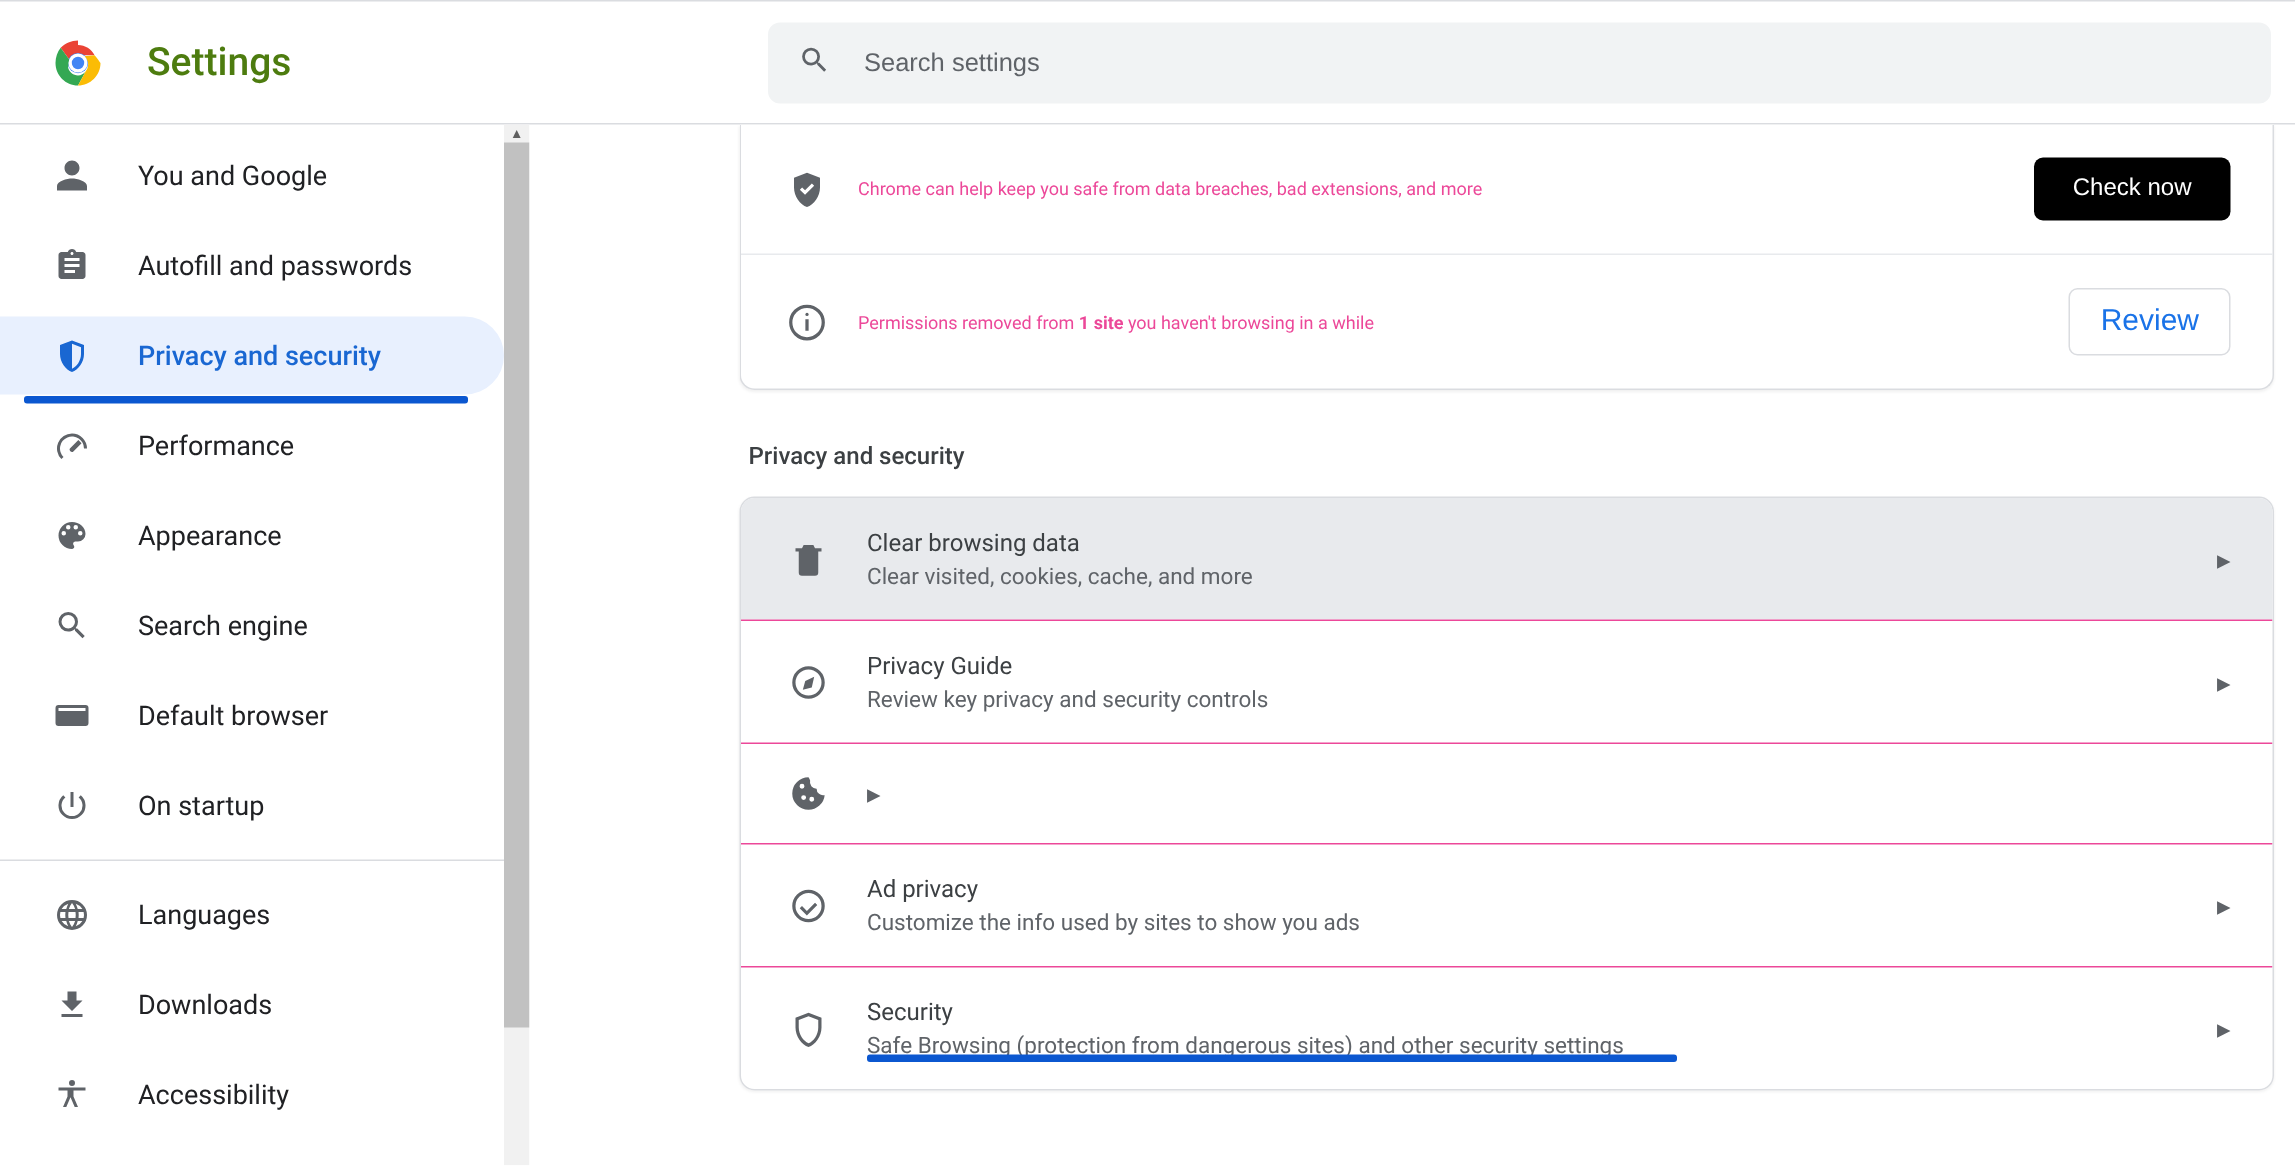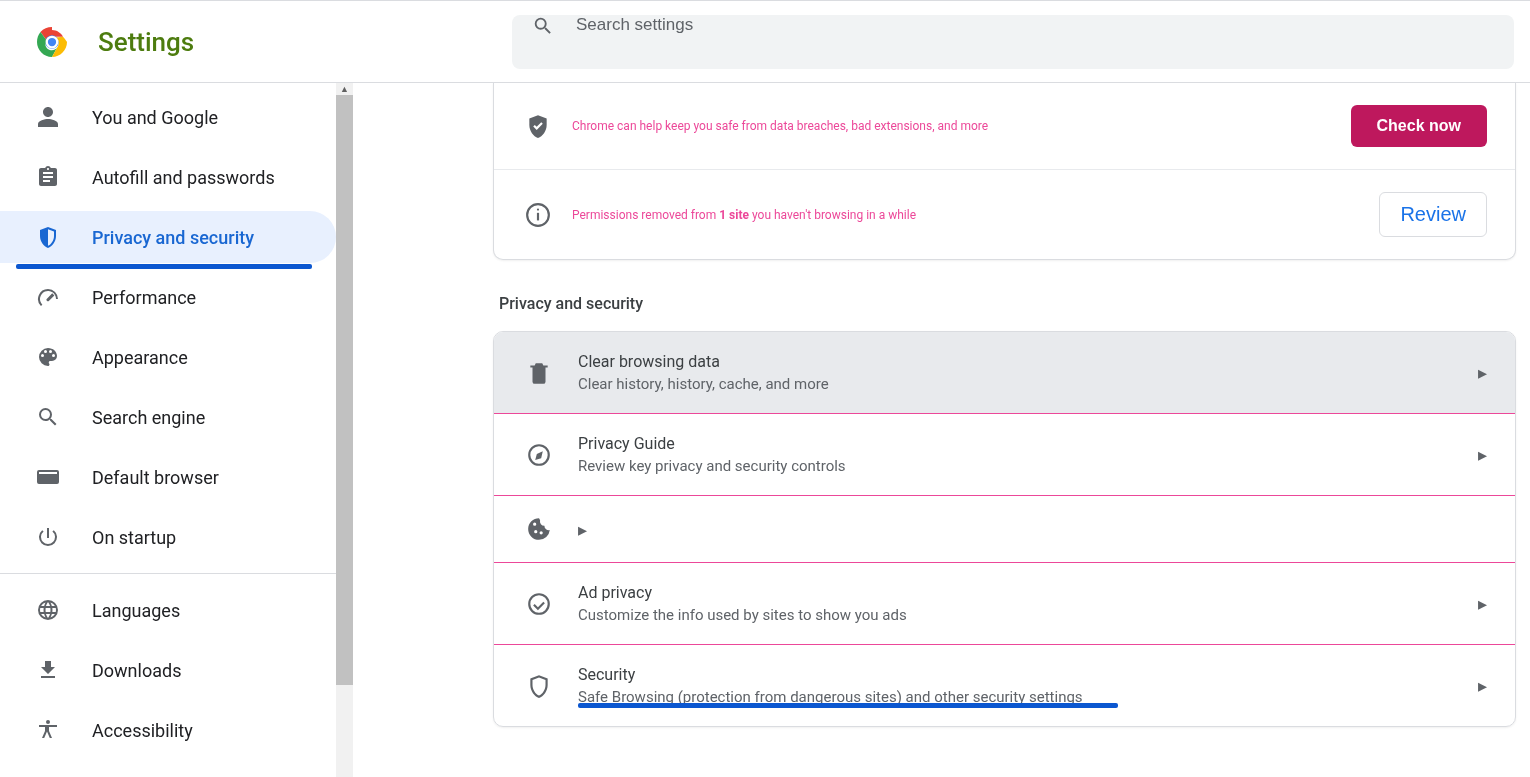--- a/index.html
+++ b/index.html
@@ -32,21 +32,21 @@
     flex-shrink: 0;
   }
   .search-wrap {
     margin-left: auto;
     width: 1002px;
     margin-right: 0;
     height: 54px;
     background: #f1f3f4;
     border-radius: 8px;
     display: flex;
-    align-items: flex-start;
+    align-items: center;
     padding: 0 20px;
   }
   .search-wrap svg { fill: #5f6368; }
   .search-input {
     border: none;
     background: transparent;
     outline: none;
     font-size: 17px;
     color: #5f6368;
     margin-left: 22px;
@@ -148,22 +148,22 @@
   .card-row {
     display:flex;
     align-items:center;
     padding: 22px 28px;
     border-top: 1px solid #e8eaed;
   }
   .card-row:first-child { border-top:none; }
   .card-row .row-icon { width:32px; display:flex; justify-content:center; margin-right:18px;}
   .card-row .row-text { flex:1; font-size:12px; color:#ec4899;}
   .btn-primary {
-    background:#be185d; color:#fff; border:none;
-    font-size:16px; font-weight:700;
+    background:#000000; color:#fff; border:none;
+    font-size:16px; font-weight:400;
     padding: 12px 26px; border-radius:6px; cursor:pointer;
   }
   .btn-outline {
     background:#fff; color:#1a73e8; border:1px solid #dadce0;
     font-size:20px; font-weight:500;
     padding: 10px 20px; border-radius:6px; cursor:pointer;
   }
   .section-title {
     font-size:16px; color:#3c4043; font-weight:500;
     margin: 0 0 18px 6px;
@@ -368,21 +368,21 @@
 
     <div class="settings-list">
       <div class="row-item hover">
         <span class="row-icon">
           <svg viewBox="0 0 24 24">
               <path d="M6 7h12v13a2 2 0 0 1-2 2H8a2 2 0 0 1-2-2V7zm3-4h6l1 2h4v2H4V5h4l1-2z"></path>
             </svg>
         </span>
         <div class="row-texts">
           <div class="row-title">Clear browsing data</div>
-          <div class="row-sub">Clear history, history, cache, and more</div>
+          <div class="row-sub">Clear visited, cookies, cache, and more</div>
         </div>
         <span class="chevron">▸</span>
       </div>
 
       <div class="row-item">
         <span class="row-icon">
           <svg viewBox="0 0 24 24">
               <path d="M12 2a10 10 0 1 0 10 10A10 10 0 0 0 12 2zm0 18a8 8 0 1 1 8-8 8 8 0 0 1-8 8zm3.5-11.5L10 11l-1.5 5.5L14 15z"></path>
             </svg>
         </span>

